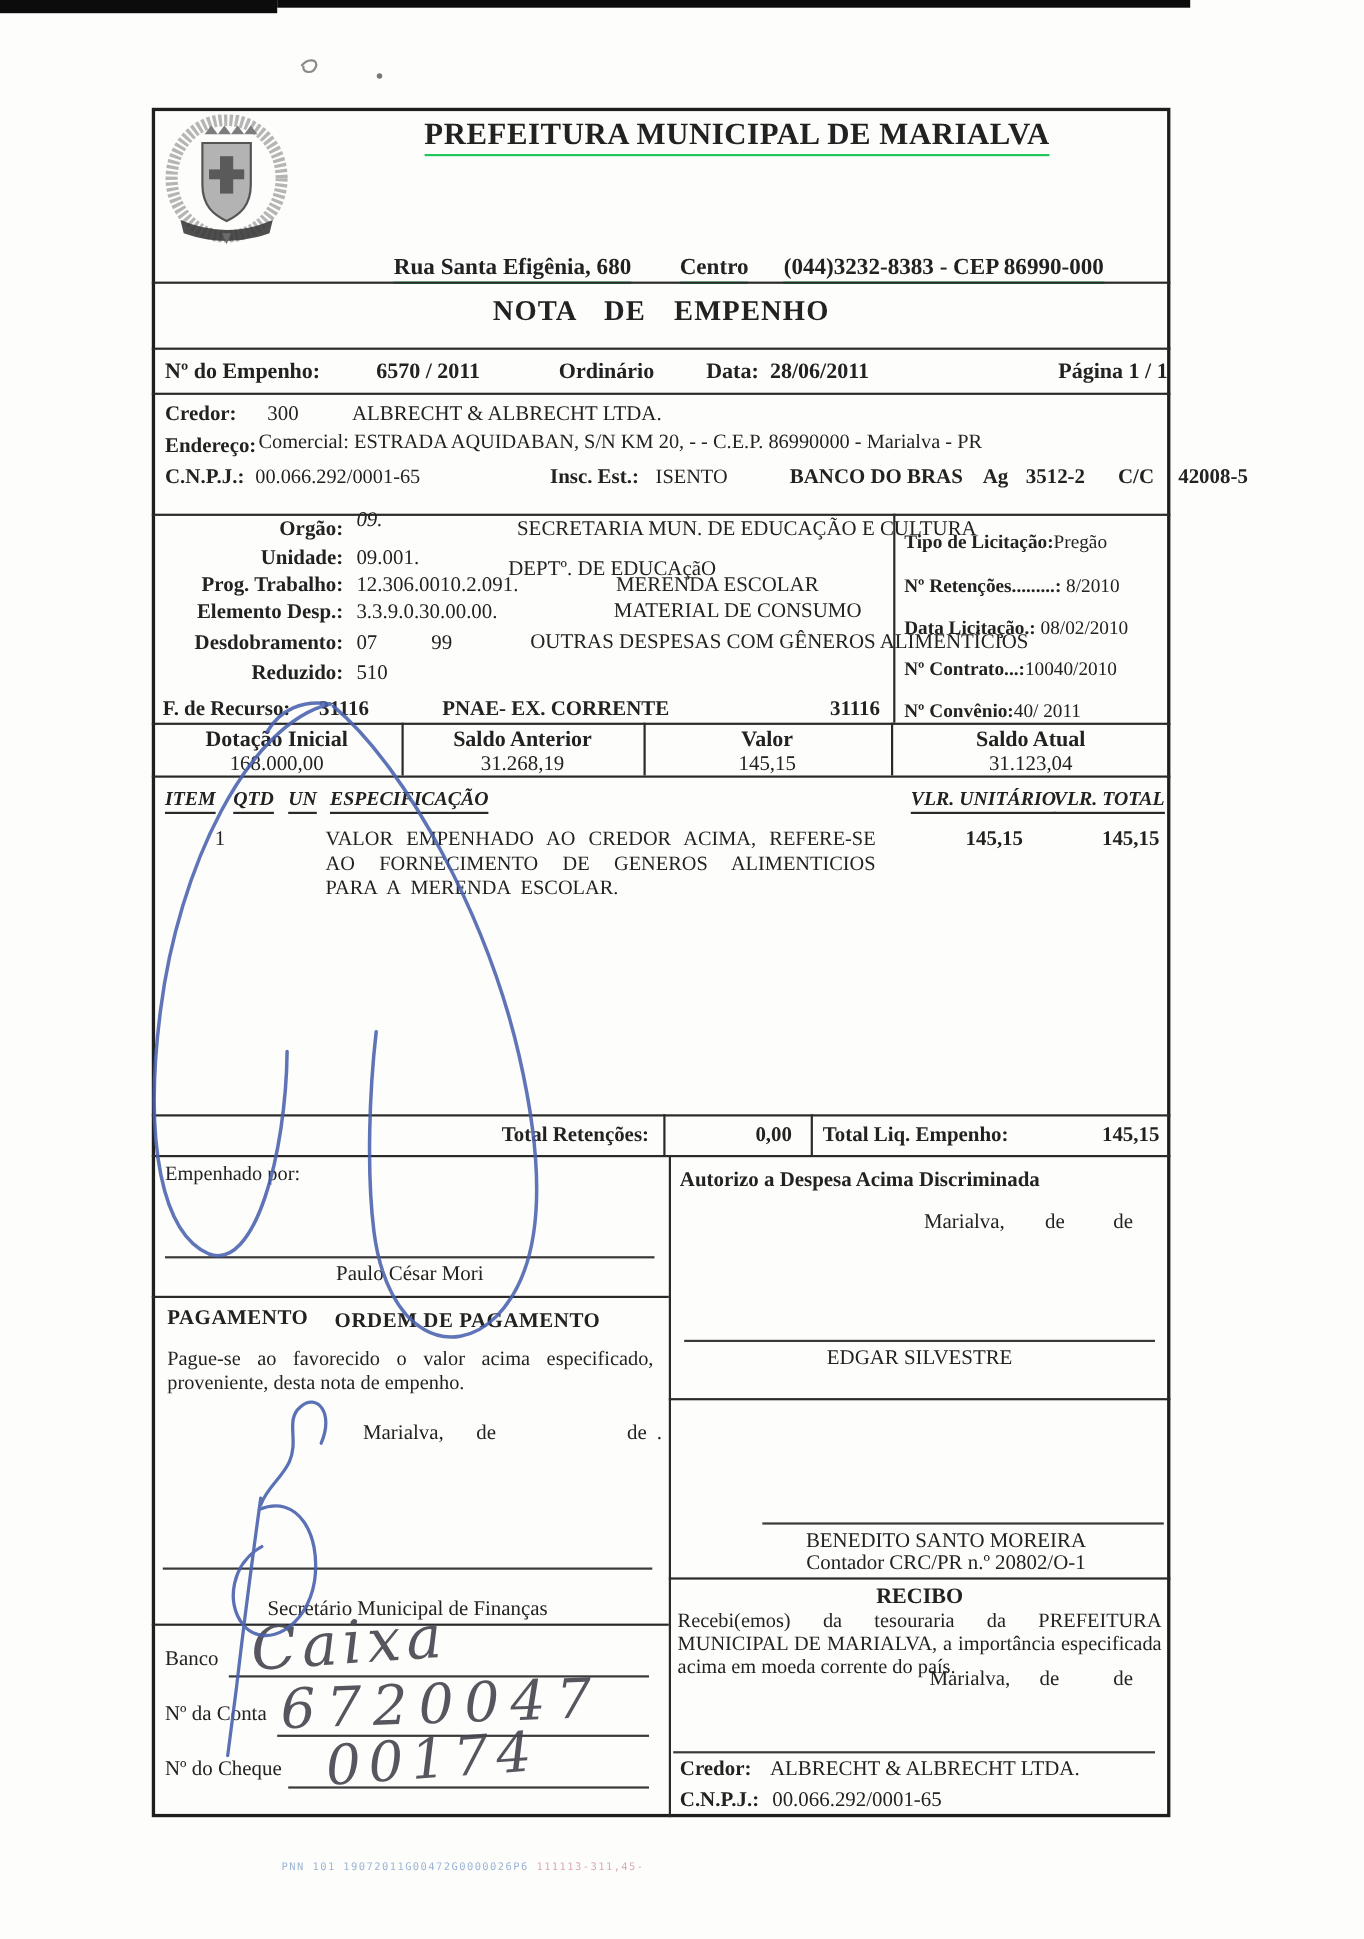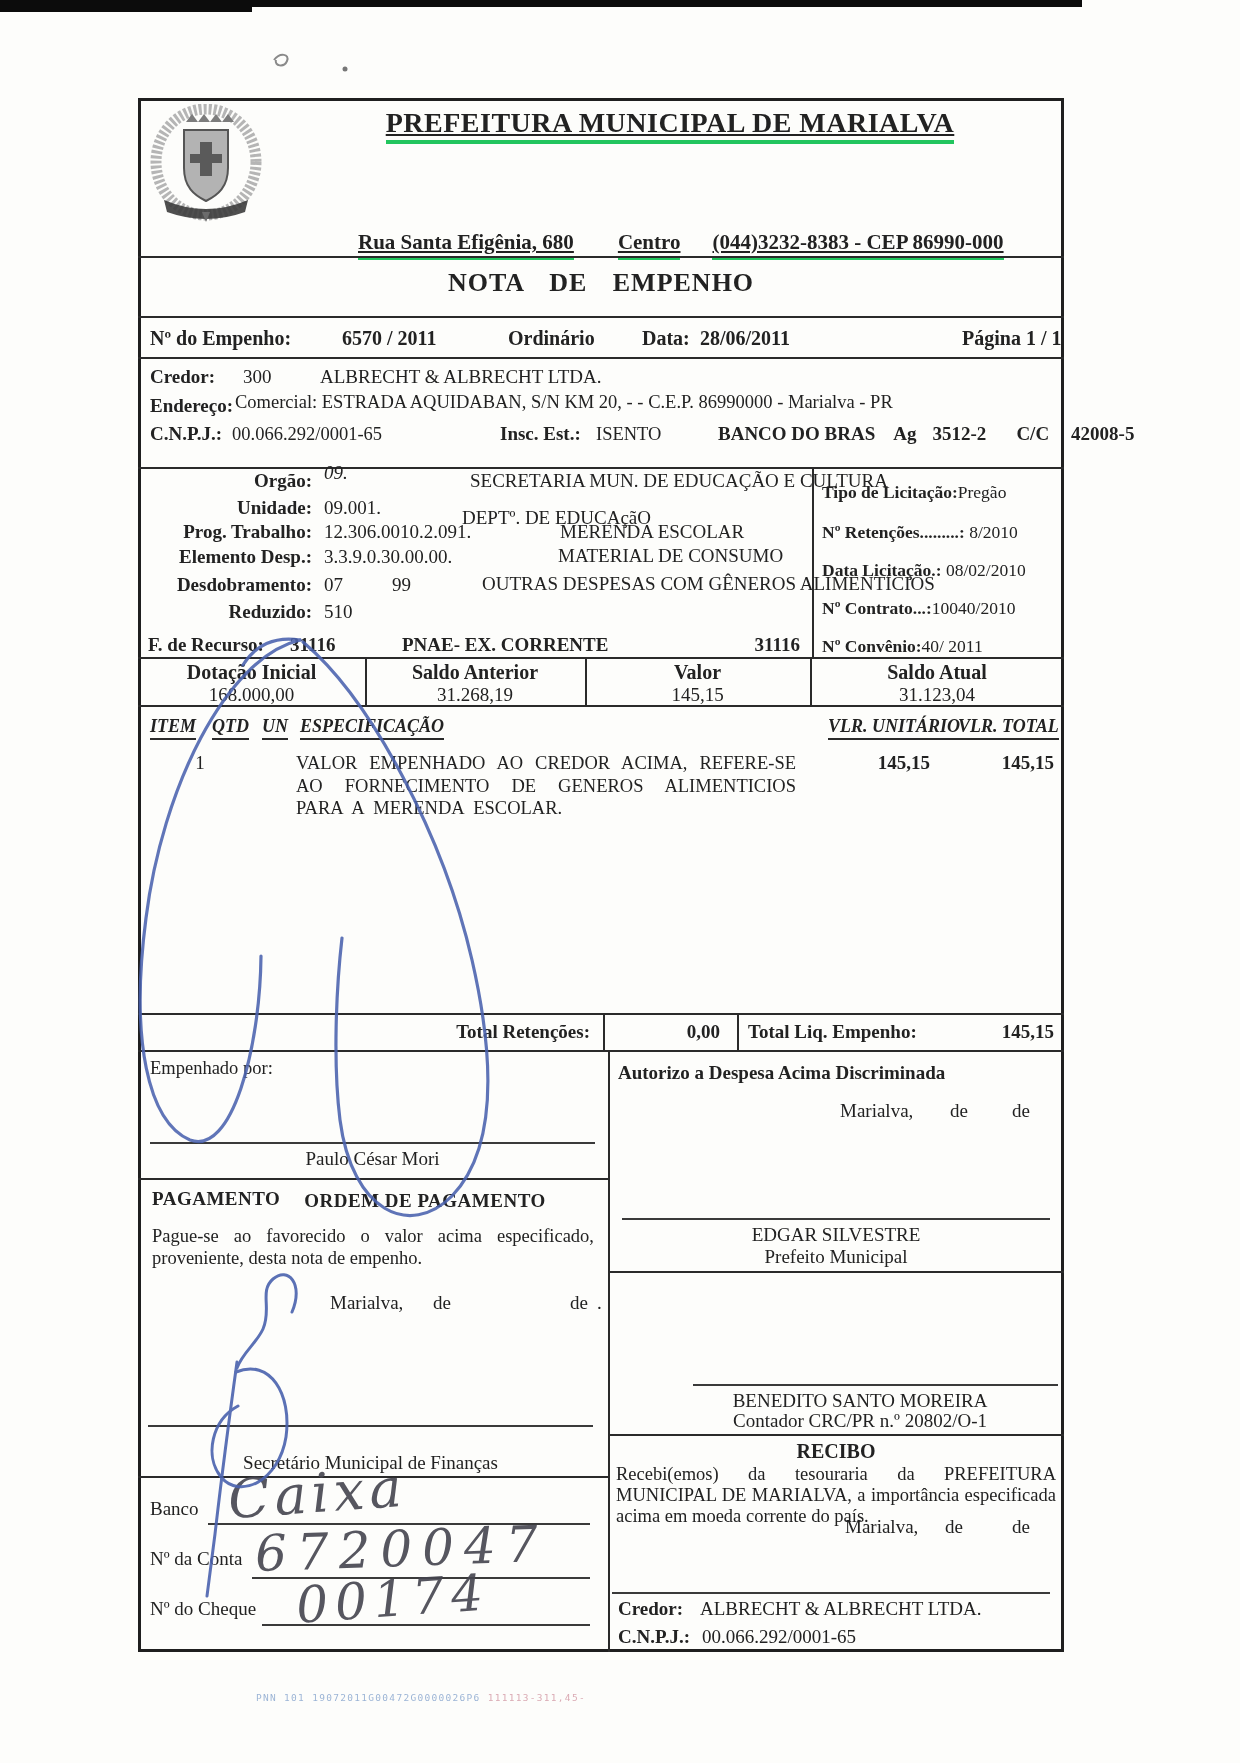--- a/index.html
+++ b/index.html
@@ -3,21 +3,21 @@
 <meta charset="utf-8">
 <style>
   html,body{margin:0;padding:0;background:#e8e8e6;}
   .page{position:relative;width:1240px;height:1763px;background:#fdfdfb;overflow:hidden;
         font-family:"Liberation Serif",serif;color:#222;}
   .abs{position:absolute;}
   .b{font-weight:bold;}
   .ctr{text-align:center;}
   .rt{text-align:right;}
   .nw{white-space:nowrap;}
-  .ul{border-bottom:4px solid #22c55e;padding-bottom:2px;text-decoration:underline;}
+  .ul{border-bottom:2px solid #22c55e;padding-bottom:2px;}
   .rule{position:absolute;border-top:2px solid #2a2a2a;height:0;}
   .vrule{position:absolute;border-left:2px solid #2a2a2a;width:0;}
   .sig{position:absolute;border-top:2px solid #3a3a3a;height:0;}
   .scanbar{position:absolute;background:#0c0c0c;}
   .doc-outline{position:absolute;left:138px;top:98px;width:926px;height:1554px;
                border:3px solid #1f1f1f;box-sizing:border-box;}
   .fs17{font-size:17.5px;} .fs18{font-size:18.5px;} .fs19{font-size:19px;}
   .fs20{font-size:20px;} .fs21{font-size:21px;}
   .hdr-title{font-size:28px;letter-spacing:.5px;}
   .nota-title{font-size:26px;word-spacing:18px;letter-spacing:1px;}
@@ -209,21 +209,20 @@
   <div class="abs fs19" style="left:150px;top:1598px;">Nº do Cheque</div>
   <div class="sig" style="left:262px;top:1624px;width:328px;"></div>
 
   <div class="abs b fs19" style="left:618px;top:1062px;">Autorizo a Despesa Acima Discriminada</div>
   <div class="abs fs19" style="left:840px;top:1100px;">Marialva,</div>
   <div class="abs fs19" style="left:950px;top:1100px;">de</div>
   <div class="abs fs19" style="left:1012px;top:1100px;">de</div>
 
   <div class="sig" style="left:622px;top:1218px;width:428px;"></div>
   <div class="abs fs19 ctr" style="left:622px;top:1224px;width:428px;">EDGAR SILVESTRE</div>
-  <div class="abs fs19 ctr" style="left:622px;top:1246px;width:428px;">Prefeito Municipal</div>
 
   <div class="rule" style="left:608px;top:1271px;width:456px;"></div>
 
   <div class="sig" style="left:693px;top:1384px;width:365px;"></div>
   <div class="abs fs19 ctr" style="left:660px;top:1390px;width:400px;">BENEDITO SANTO MOREIRA</div>
   <div class="abs fs19 ctr" style="left:660px;top:1410px;width:400px;">Contador CRC/PR n.º 20802/O-1</div>
 
   <div class="rule" style="left:608px;top:1434px;width:456px;"></div>
 
   <div class="abs b fs20 ctr" style="left:608px;top:1440px;width:456px;">RECIBO</div>

